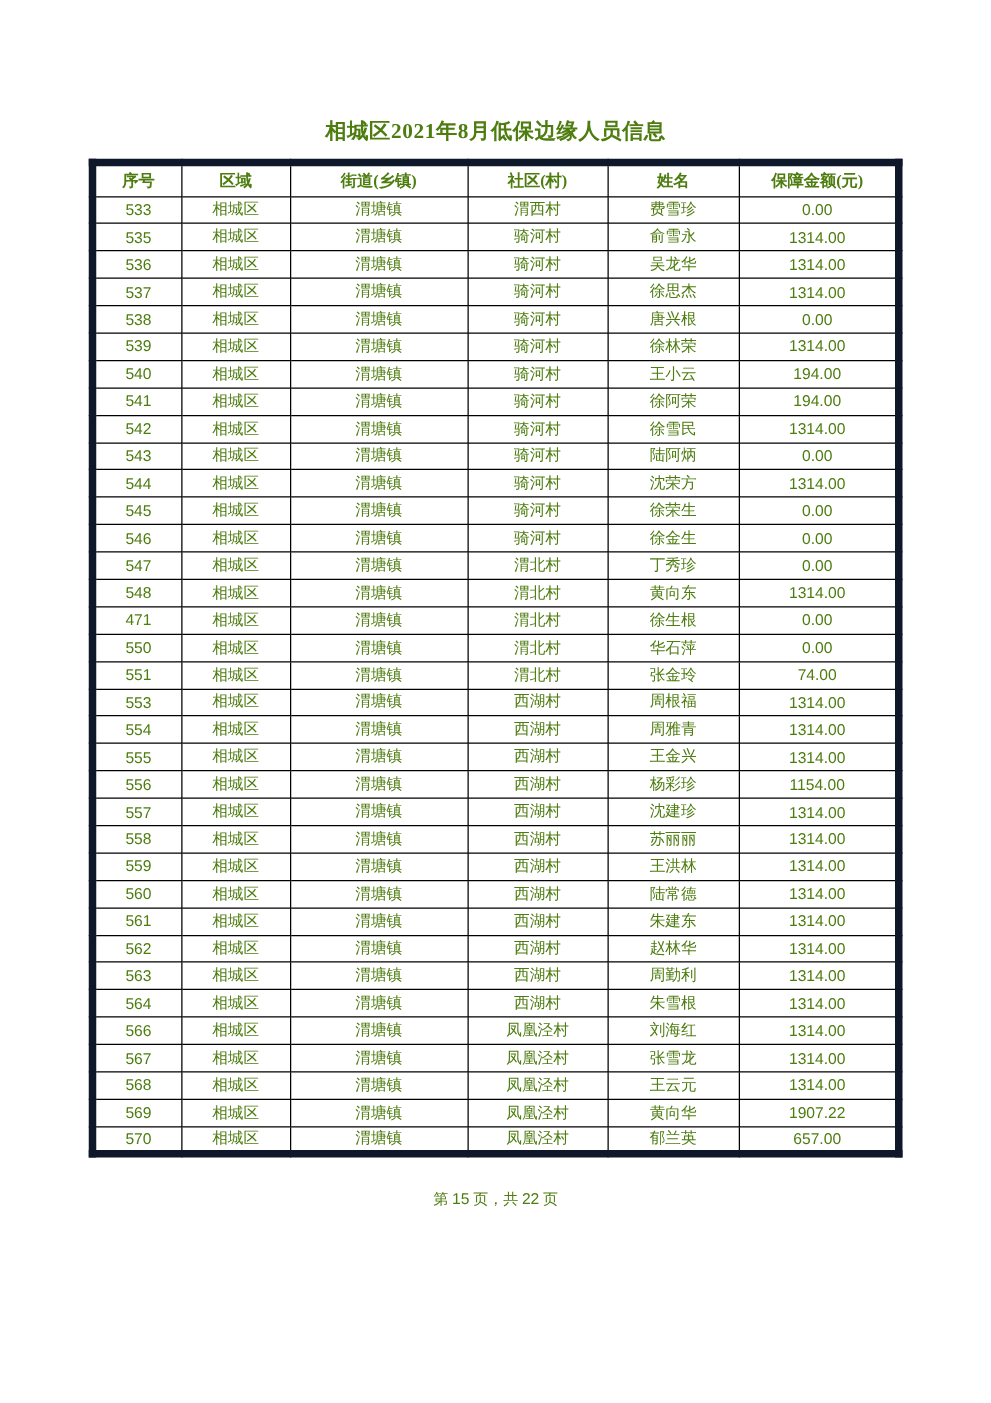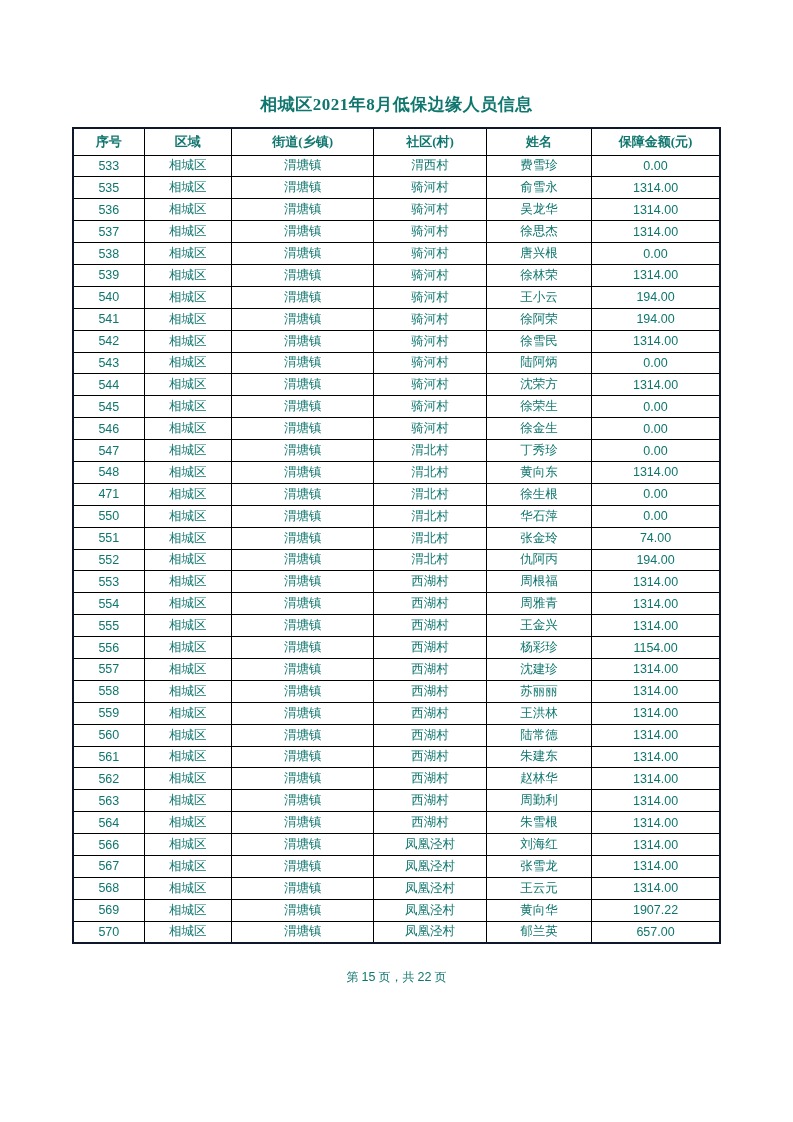--- a/index.html
+++ b/index.html
@@ -5,38 +5,38 @@
   html, body {
     margin: 0;
     padding: 0;
     background: #ffffff;
   }
   .page {
     position: relative;
     width: 793px;
     height: 1122px;
     background: #ffffff;
-    color: #0f766e;
+    color: #4d7c0f;
     font-family: "Liberation Serif", "DejaVu Serif", serif;
     overflow: hidden;
   }
   .title {
     padding-top: 96px;
     text-align: center;
     font-weight: bold;
     font-size: 17px;
     line-height: 18px;
     letter-spacing: 0.5px;
   }
   table.data-table {
     margin: 13px auto 0 auto;
     border-collapse: collapse;
     table-layout: fixed;
     width: 649px;
-    border: 2px solid #0f172a;
+    border: 6px solid #0f172a;
   }
   table.data-table th,
   table.data-table td {
     border: 1px solid #000000;
     text-align: center;
     vertical-align: middle;
     padding: 0;
     overflow: hidden;
     white-space: nowrap;
   }
@@ -231,28 +231,20 @@
   </tr>
         <tr>
     <td class="num">551</td>
     <td class="cjk">相城区</td>
     <td class="cjk">渭塘镇</td>
     <td class="cjk">渭北村</td>
     <td class="cjk">张金玲</td>
     <td class="num">74.00</td>
   </tr>
         <tr>
-    <td class="num">552</td>
-    <td class="cjk">相城区</td>
-    <td class="cjk">渭塘镇</td>
-    <td class="cjk">渭北村</td>
-    <td class="cjk">仇阿丙</td>
-    <td class="num">194.00</td>
-  </tr>
-        <tr>
     <td class="num">553</td>
     <td class="cjk">相城区</td>
     <td class="cjk">渭塘镇</td>
     <td class="cjk">西湖村</td>
     <td class="cjk">周根福</td>
     <td class="num">1314.00</td>
   </tr>
         <tr>
     <td class="num">554</td>
     <td class="cjk">相城区</td>

